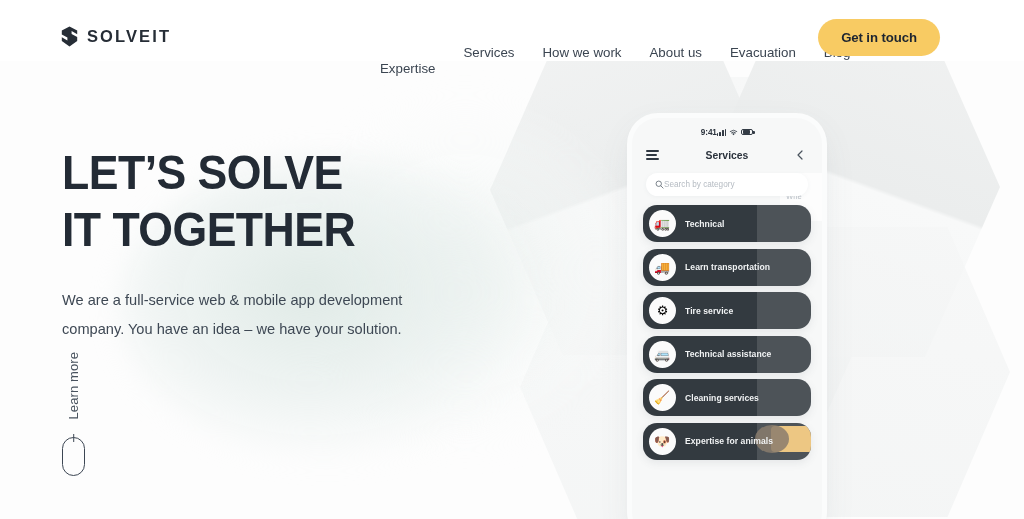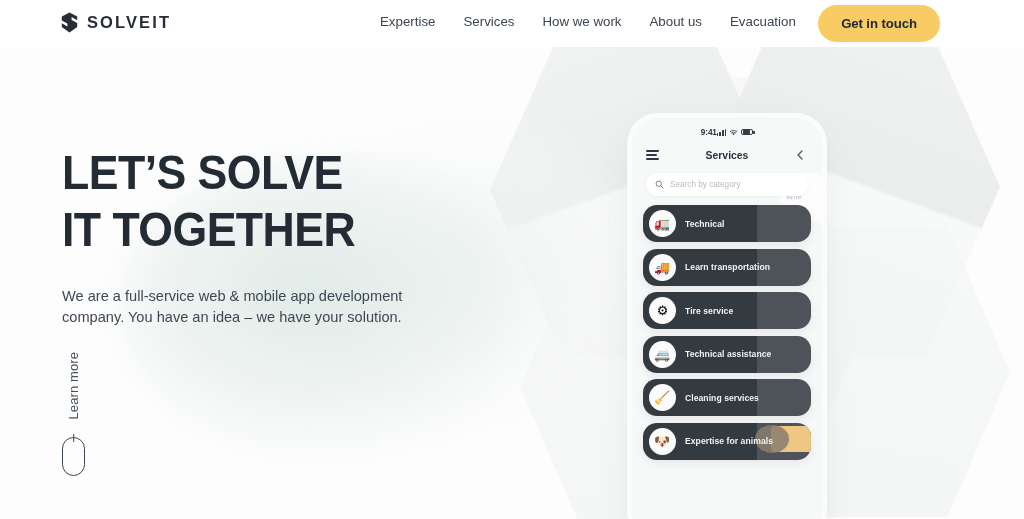--- a/index.html
+++ b/index.html
@@ -83,21 +83,21 @@
   .hex-e { 
     left: 760px; top: 180px;
     width: 250px; height: 290px;
     background: linear-gradient(190deg, #f5f6f6 0%, #f0f2f2 100%);
     opacity: .7;
   }
 
   
   .header {
     position: absolute;
-    left: 0; top: 0;
+    left: 0; top: 14px;
     width: 1024px; height: 47px;
     background: #ffffff;
     z-index: 40;
   }
   .logo {
     position: absolute;
     left: 61px; top: 12px;
     display: flex;
     align-items: center;
     gap: 9px;
@@ -118,21 +118,21 @@
     gap: 0px;
   }
   .nav a {
     font-size: 13.3px;
     color: #3b4551;
     text-decoration: none;
     padding: 0 18px 0 0;
     white-space: nowrap;
     cursor: pointer;
   }
-  .nav a:first-child { padding-left: 0; }
+  .nav a:first-child { padding-left: 0; margin-top: 33px; }
   .nav a + a { padding-left: 10px; }
   .cta {
     position: absolute;
     left: 818px; top: 5px;
     width: 122px; height: 37px;
     border: none;
     border-radius: 19px;
     background: #f8cb63;
     color: #1d2530;
     font-family: Liberation Sans, sans-serif;
@@ -155,21 +155,21 @@
     font-weight: 900;
     letter-spacing: -0.6px;
     color: #232b35;
     text-transform: uppercase;
     transform: scaleX(0.93);
     transform-origin: left center;
   }
   .sub {
     margin-top: 28px;
     font-size: 14.6px;
-    line-height: 21px;
+    line-height: 29px;
     color: #3e4854;
     max-width: 380px;
   }
 
   
   .learn {
     position: absolute;
     left: 62px; top: 352px;
     z-index: 20;
     display: flex;
@@ -307,21 +307,21 @@
 
   .search {
     position: relative;
     margin: 3px 14px 0 14px;
     height: 23px;
     background: #ffffff;
     border-radius: 12px;
     display: flex;
     align-items: center;
     padding-left: 9px;
-    gap: 6px;
+    gap: 0;
     z-index: 8;
     box-shadow: 0 1px 4px rgba(120,130,140,0.07);
     cursor: text;
   }
   .search-ic { width: 9px; height: 9px; flex: none; }
   .search-ph { font-size: 8.2px; color: #b5bbc2; }
 
   .list {
     position: relative;
     margin-top: 9px;

